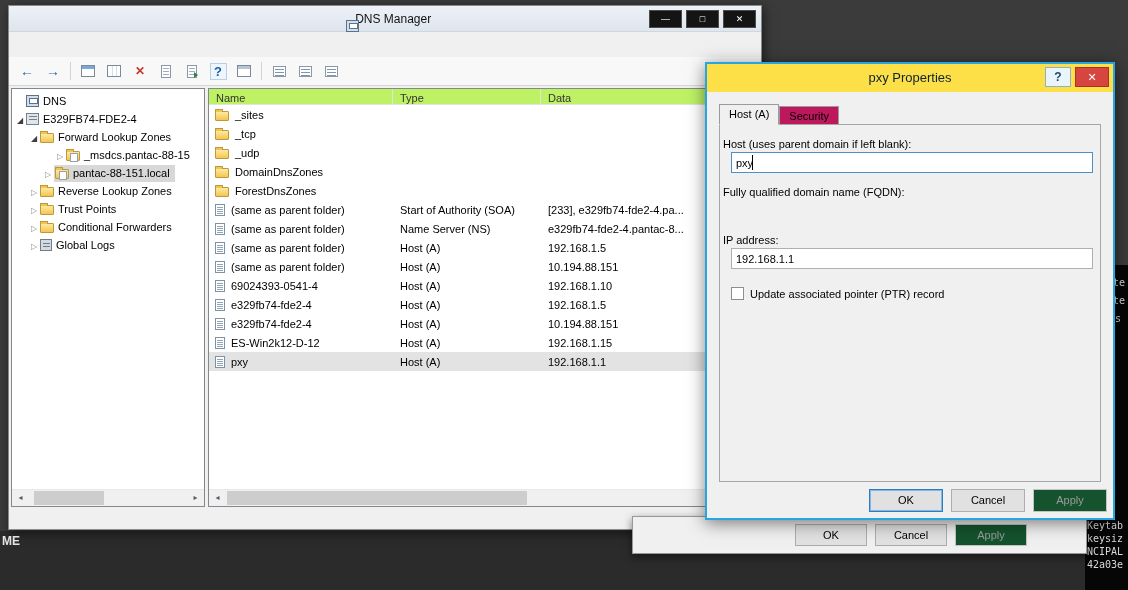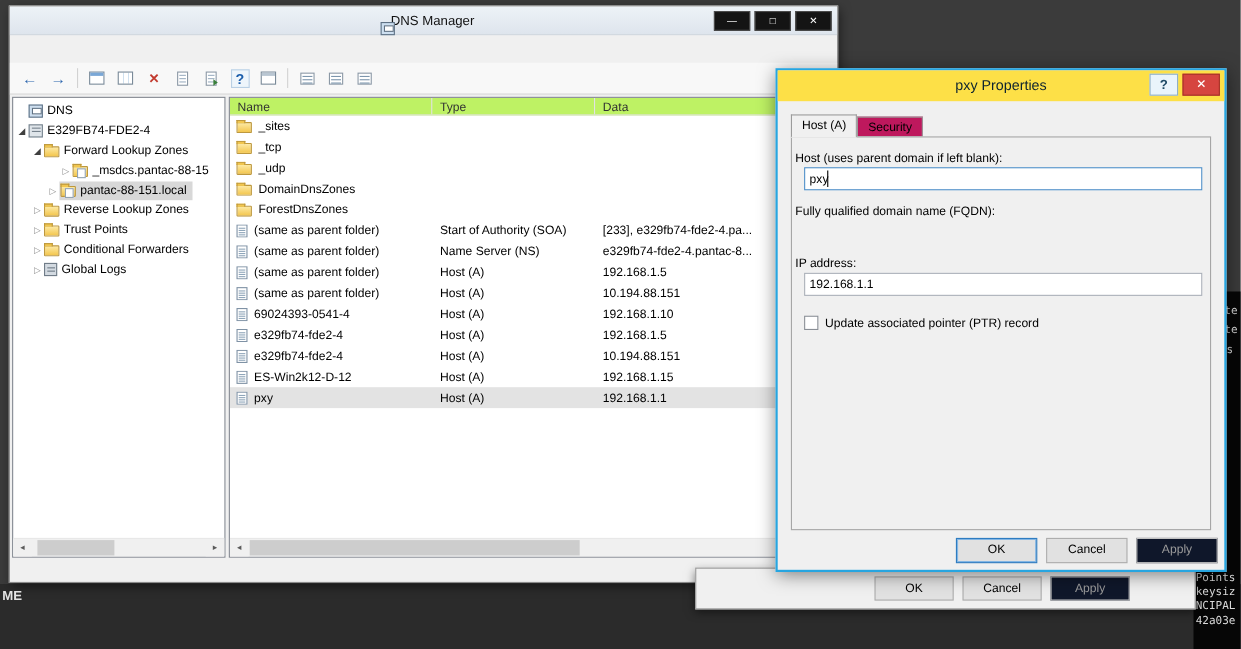--- a/index.html
+++ b/index.html
@@ -71,21 +71,21 @@
   .hscroll{position:absolute;left:0;right:0;bottom:0;height:17px;background:#f0f0f0;border-top:1px solid #e8e8e8}
   .sb-arrow{position:absolute;top:0;width:17px;height:16px;color:#5b5b5b;font-size:8px;text-align:center;line-height:16px;background:#f0f0f0}
   .sb-arrow.left{left:0}.sb-arrow.right{right:0}
   .sb-arrow.left::before{content:"◂"}.sb-arrow.right::before{content:"▸"}
   .sb-thumb{position:absolute;top:1px;height:14px;background:#cdcdcd}
 
   
   .bgdlg{position:absolute;left:632px;top:516px;width:455px;height:38px;background:#f0f0f0;border:1px solid #979797;box-shadow:0 3px 8px rgba(0,0,0,.5);z-index:20}
   .btn{position:absolute;width:74px;height:23px;background:#e1e1e1;border:1px solid #adadad;font-size:11px;text-align:center;line-height:21px;color:#000;cursor:default}
   .btn.focused{border-color:#2e7cc1;box-shadow:inset 0 0 0 1px #83b6e4}
-  .btn.disabled{background:#0f172a;border-color:#c3c3c3;color:#9b9b9b}
+  .btn.disabled{background:#14532d;border-color:#c3c3c3;color:#9b9b9b}
   .bgdlg .btn{width:72px;height:22px;top:7px}
 
   
   .dlg{position:absolute;left:705px;top:62px;width:410px;height:458px;background:#f0f0f0;border:2px solid #27a5e0;box-shadow:0 3px 16px rgba(0,0,0,.5);z-index:30}
   .dlg-title{position:relative;height:28px;background:#fde047;text-align:center;font-size:13px;line-height:28px;color:#0c2330}
   .dlg-help{position:absolute;right:42px;top:3px;width:26px;height:20px;background:#e9f4fb;border:1px solid #8fb0c6;color:#1e4a66;font-weight:bold;text-align:center;line-height:18px;font-size:12px}
   .dlg-close{position:absolute;right:4px;top:3px;width:34px;height:20px;background:#d64540;border:1px solid #a53327;color:#fff;text-align:center;line-height:18px;font-size:11px}
   .tabs{position:absolute;left:12px;top:40px;display:flex}
   .tab{padding:3px 9px 0 9px;font-size:11px;border:1px solid #9b9b9b;background:#be185d;height:19px;margin-top:2px}
   .tab.active{background:#f0f0f0;height:21px;margin-top:0;border-bottom:1px solid #f0f0f0;position:relative;z-index:2}
@@ -345,21 +345,21 @@
   <div class="bgdlg">
     <span class="btn" style="left:162px">OK</span>
     <span class="btn" style="left:242px">Cancel</span>
     <span class="btn disabled" style="left:322px">Apply</span>
   </div>
 
   <div class="term">
     <span class="tfrag" style="left:28px;top:12px">te</span>
     <span class="tfrag" style="left:22px;top:30px">ate</span>
     <span class="tfrag" style="left:30px;top:48px">s</span>
-    <span class="tfrag" style="left:2px;top:255px">Points</span>
+    <span class="tfrag" style="left:2px;top:255px">Keytab</span>
     <span class="tfrag" style="left:2px;top:268px">keysiz</span>
     <span class="tfrag" style="left:2px;top:281px">NCIPAL</span>
     <span class="tfrag" style="left:2px;top:294px">42a03e</span>
   </div>
 
   <div class="dlg">
     <div class="dlg-title">
       <span>pxy Properties</span>
       <span class="dlg-help">?</span>
       <span class="dlg-close">✕</span>

